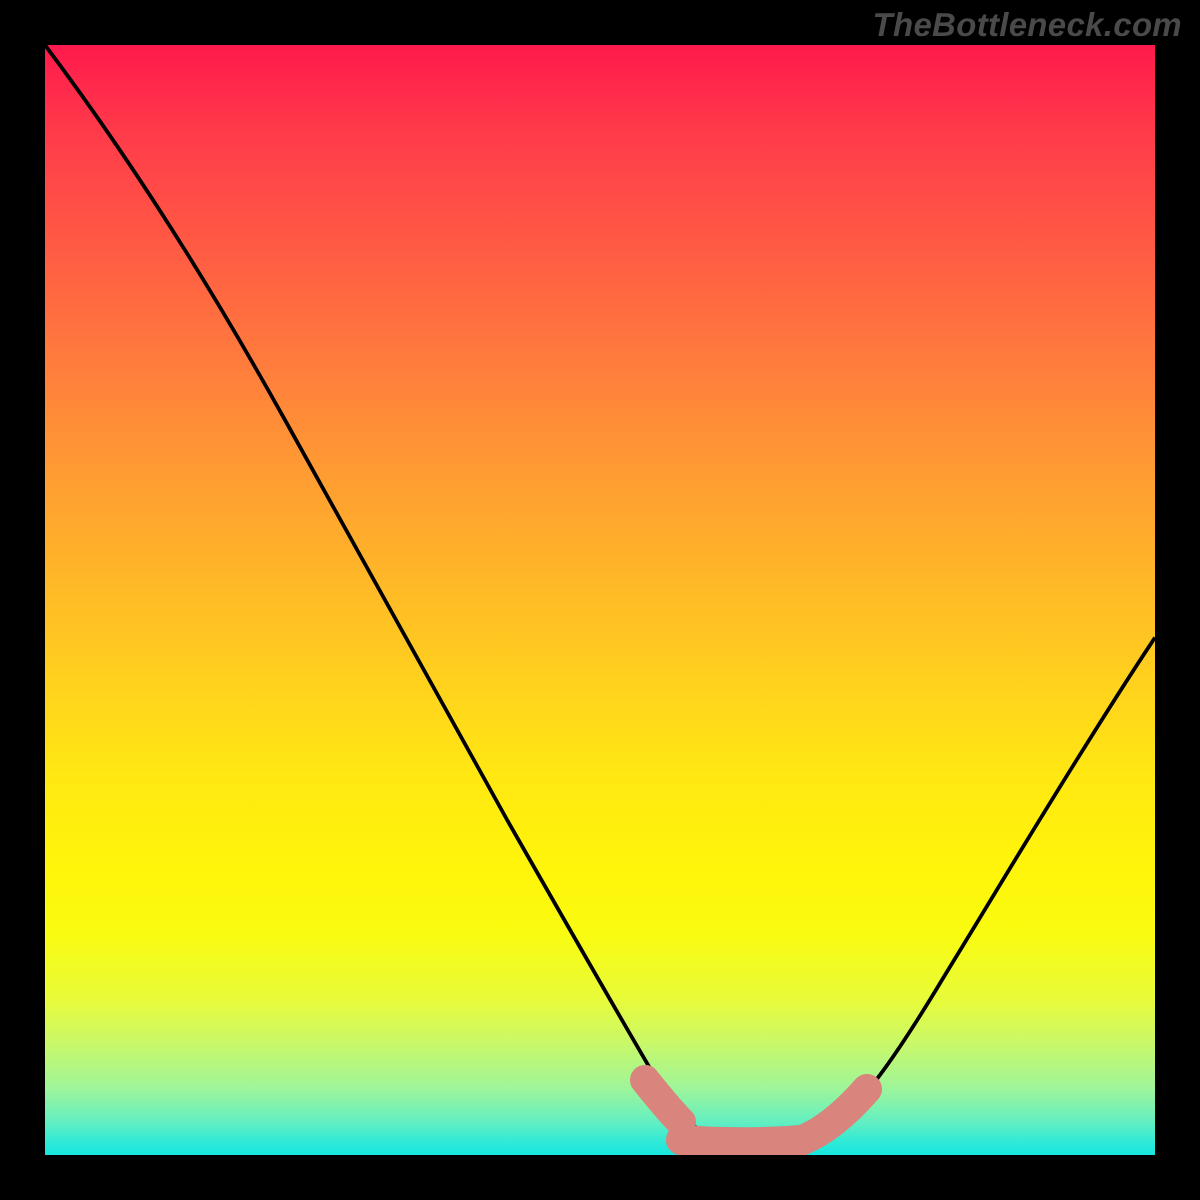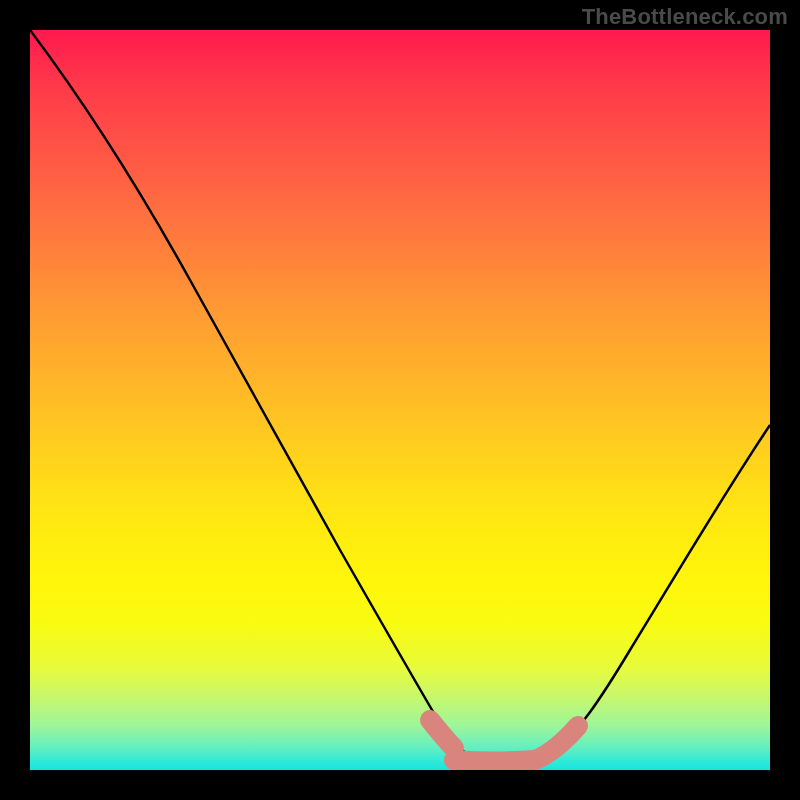--- a/index.html
+++ b/index.html
@@ -11,20 +11,21 @@
     overflow: hidden;
     font-family: Arial, Helvetica, sans-serif;
   }
   .frame {
     position: absolute;
     top: 0;
     left: 0;
     width: 800px;
     height: 800px;
     background: #000;
+    font-style: italic;
   }
   .plot-area {
     position: absolute;
     top: 30px;
     left: 30px;
     width: 740px;
     height: 740px;
     background: linear-gradient(to bottom,
       #ff1a4d 0%,
       #ff3b4a 8%,

